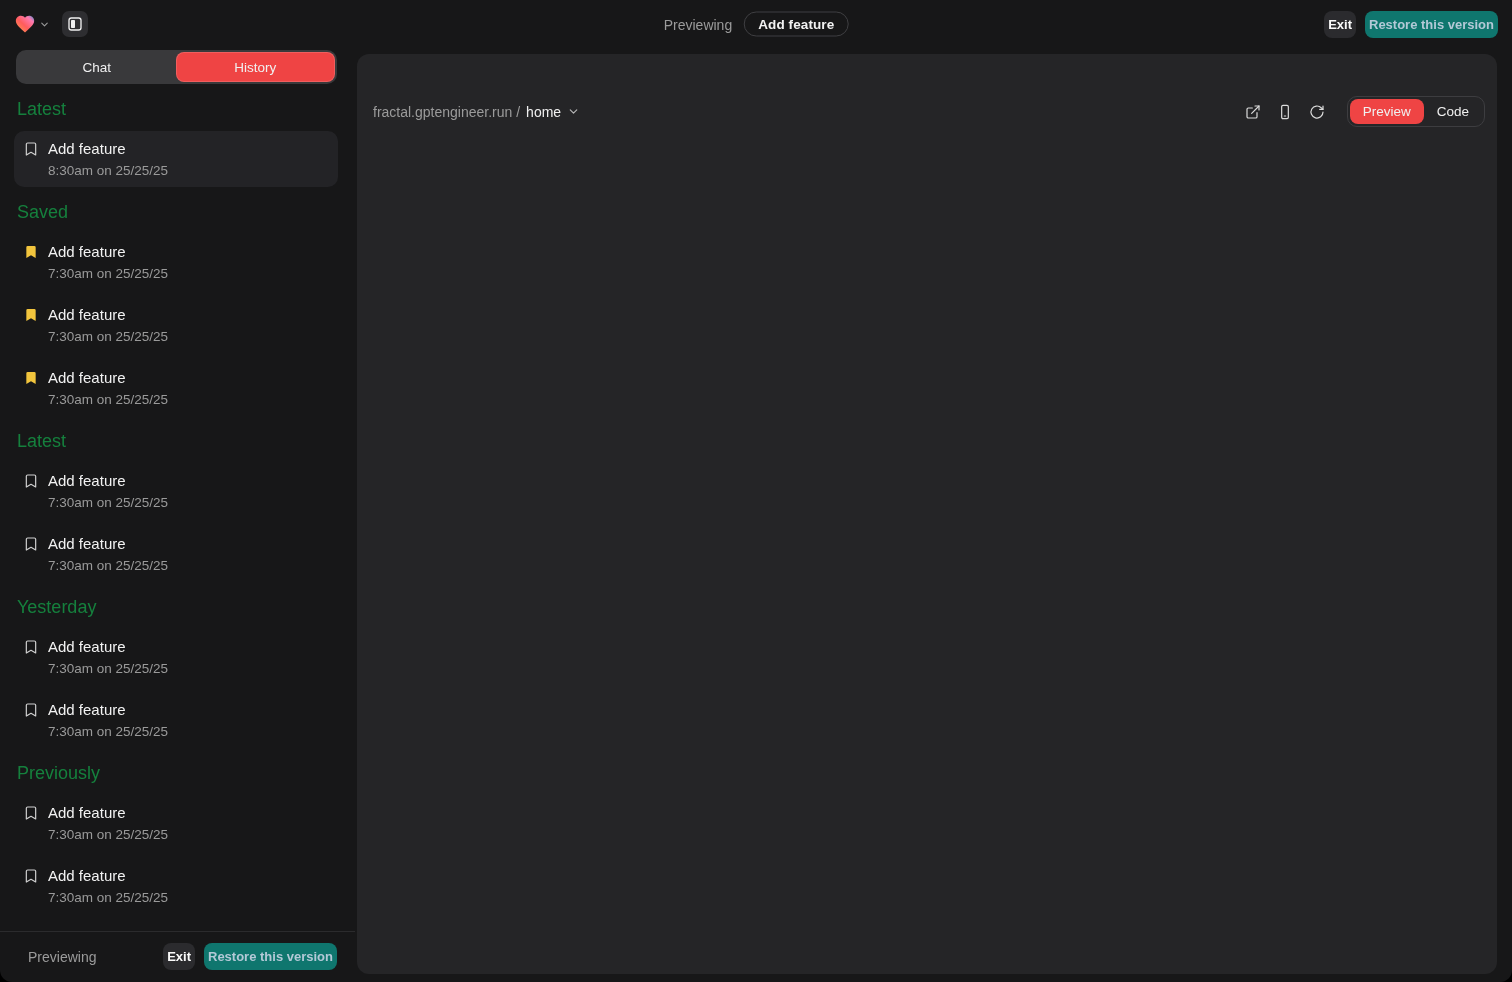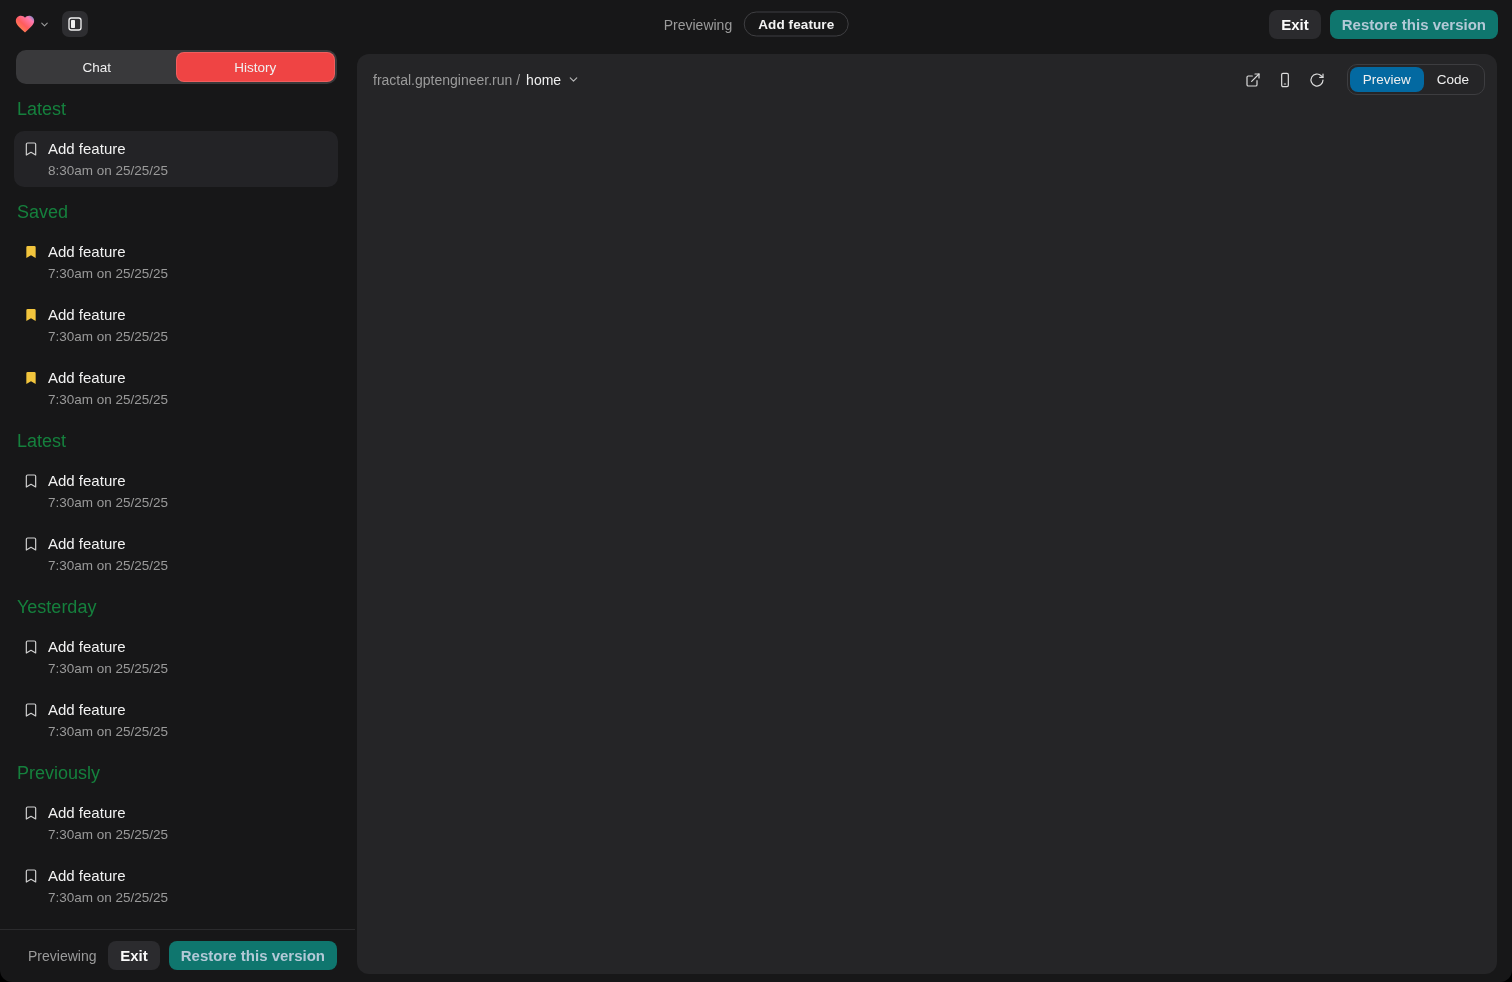--- a/index.html
+++ b/index.html
@@ -22,21 +22,21 @@
     width:26px; height:26px; border-radius:7px; background:#2e2e31;
     display:flex; align-items:center; justify-content:center; margin-left:6px;
   }
   .topbar-center { position:absolute; left:50%; top:50%; transform:translate(-50%,-50%); display:flex; align-items:center; gap:12px; }
   .previewing-label { color:#9b9b9b; font-size:14px; }
   .version-badge {
     border:1px solid #3f3f42; border-radius:999px; padding:4px 13px;
     color:#f2f2f2; font-size:13.5px; font-weight:600; letter-spacing:.1px;
   }
   .topbar-right { display:flex; align-items:center; gap:9px; }
-  .btn { border-radius:8px; padding:6px 12px; font-size:15px; font-weight:600; }
+  .btn { border-radius:8px; padding:6px 4px; font-size:13px; font-weight:600; }
   .btn-dark { background:#2b2b2e; color:#fafafa; }
   .btn-blue { background:#0f766e; color:#b3c9d7; }
 
   
   .sidebar { position:absolute; top:48px; left:0; bottom:0; width:355px; display:flex; flex-direction:column; }
   .tabs {
     margin:2px 18px 0 16px; background:#39393b; border-radius:10px;
     display:flex; padding:2px; height:34px; flex:0 0 auto;
   }
   .tab { flex:1; border-radius:8px; font-size:13.5px; color:#f0f0f0; }
@@ -57,31 +57,31 @@
     display:flex; align-items:center; padding:11px 18px 12px 28px;
   }
   .sidebar-footer .previewing-label { flex:1; }
   .footer-btns { display:flex; gap:9px; }
 
   
   .preview-panel {
     position:absolute; left:357px; top:54px; right:15px; bottom:8px;
     background:#252527; border-radius:12px; display:flex; flex-direction:column;
   }
-  .preview-header { display:flex; align-items:center; justify-content:space-between; padding:10px 12px 6px 16px; }
+  .preview-header { display:flex; align-items:center; justify-content:space-between; padding:10px 12px 6px 16px;margin-top:32px; }
   .url-bar { display:flex; align-items:center; gap:6px; font-size:14px; cursor:pointer; }
   .url-host { color:#9b9b9b; }
   .url-page { color:#f0f0f0; font-weight:500; }
   .url-bar svg { stroke:#b5b5b5; }
   .header-actions { display:flex; align-items:center; gap:4px; }
   .ghost-icon { width:28px; height:26px; display:flex; align-items:center; justify-content:center; border-radius:6px; }
   .ghost-icon svg { stroke:#dcdcdc; fill:none; stroke-width:1.8; stroke-linecap:round; stroke-linejoin:round; }
   .view-toggle { margin-left:12px; border:1px solid #3d3d40; border-radius:10px; padding:2px; display:flex; }
   .vt-seg { padding:5px 13px; font-size:13.5px; font-weight:500; color:#f0f0f0; border-radius:8px; }
-  .vt-seg.active { background:#0369a1; }
+  .vt-seg.active { background:#ef4444; }
   .preview-body { flex:1; }
 </style>
 </head>
 <body>
 
 <header class="topbar">
   <div class="topbar-left">
     <div class="logo-wrap">
       <span>
         <svg width="22" height="22" viewBox="0 0 24 24">

